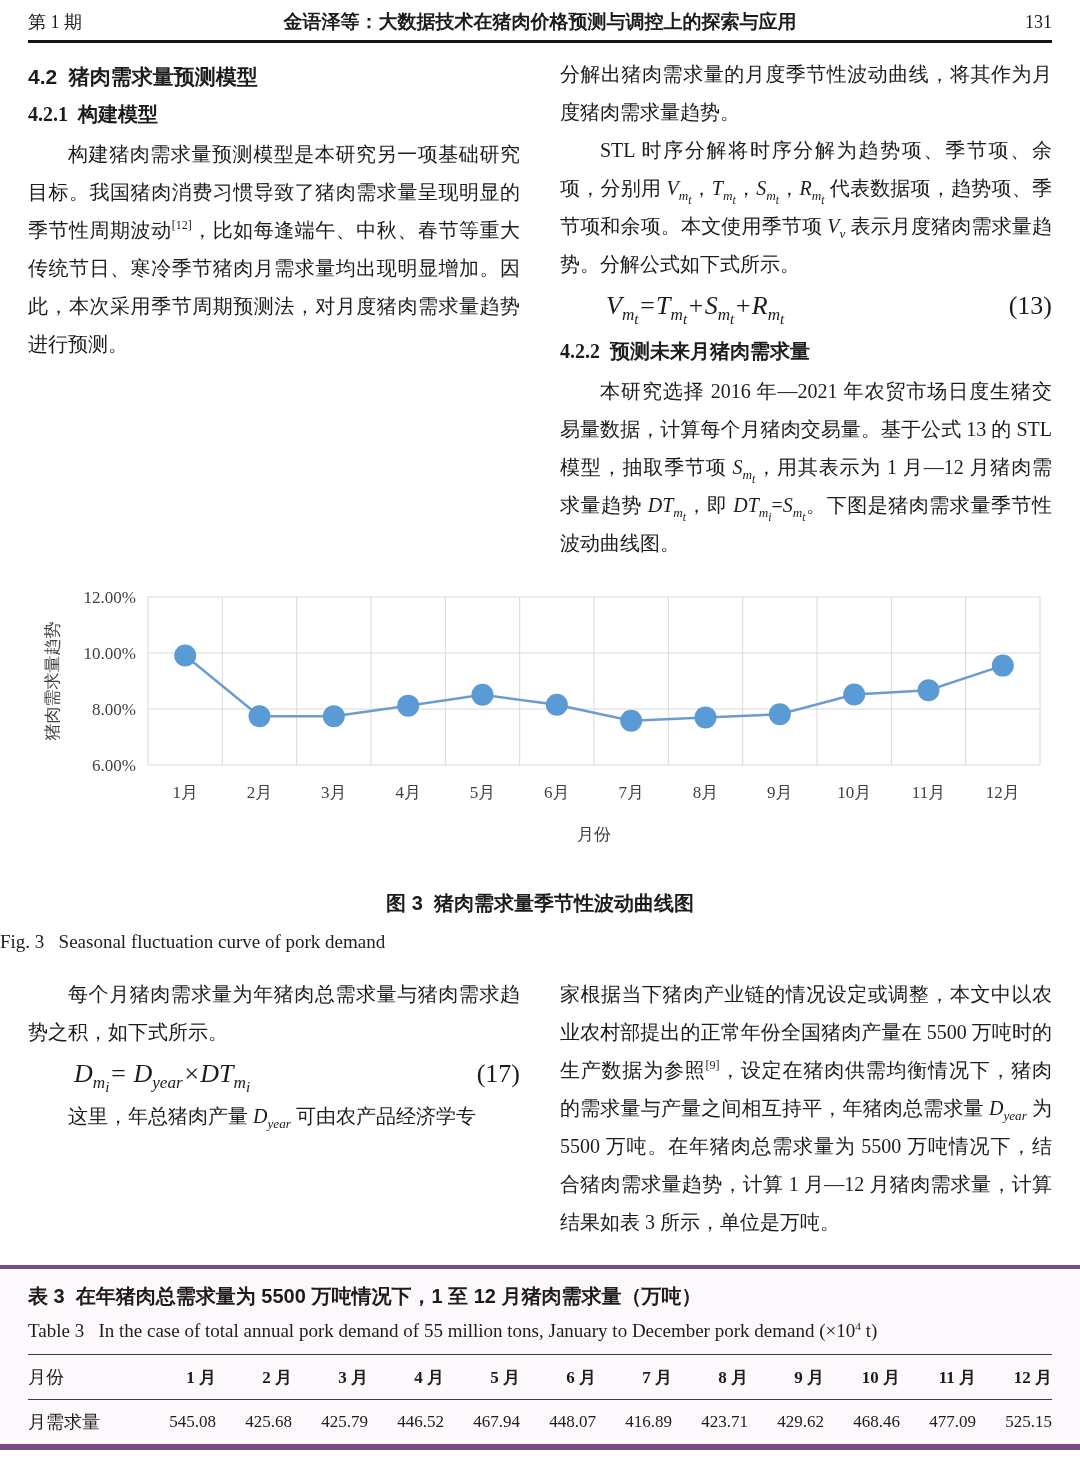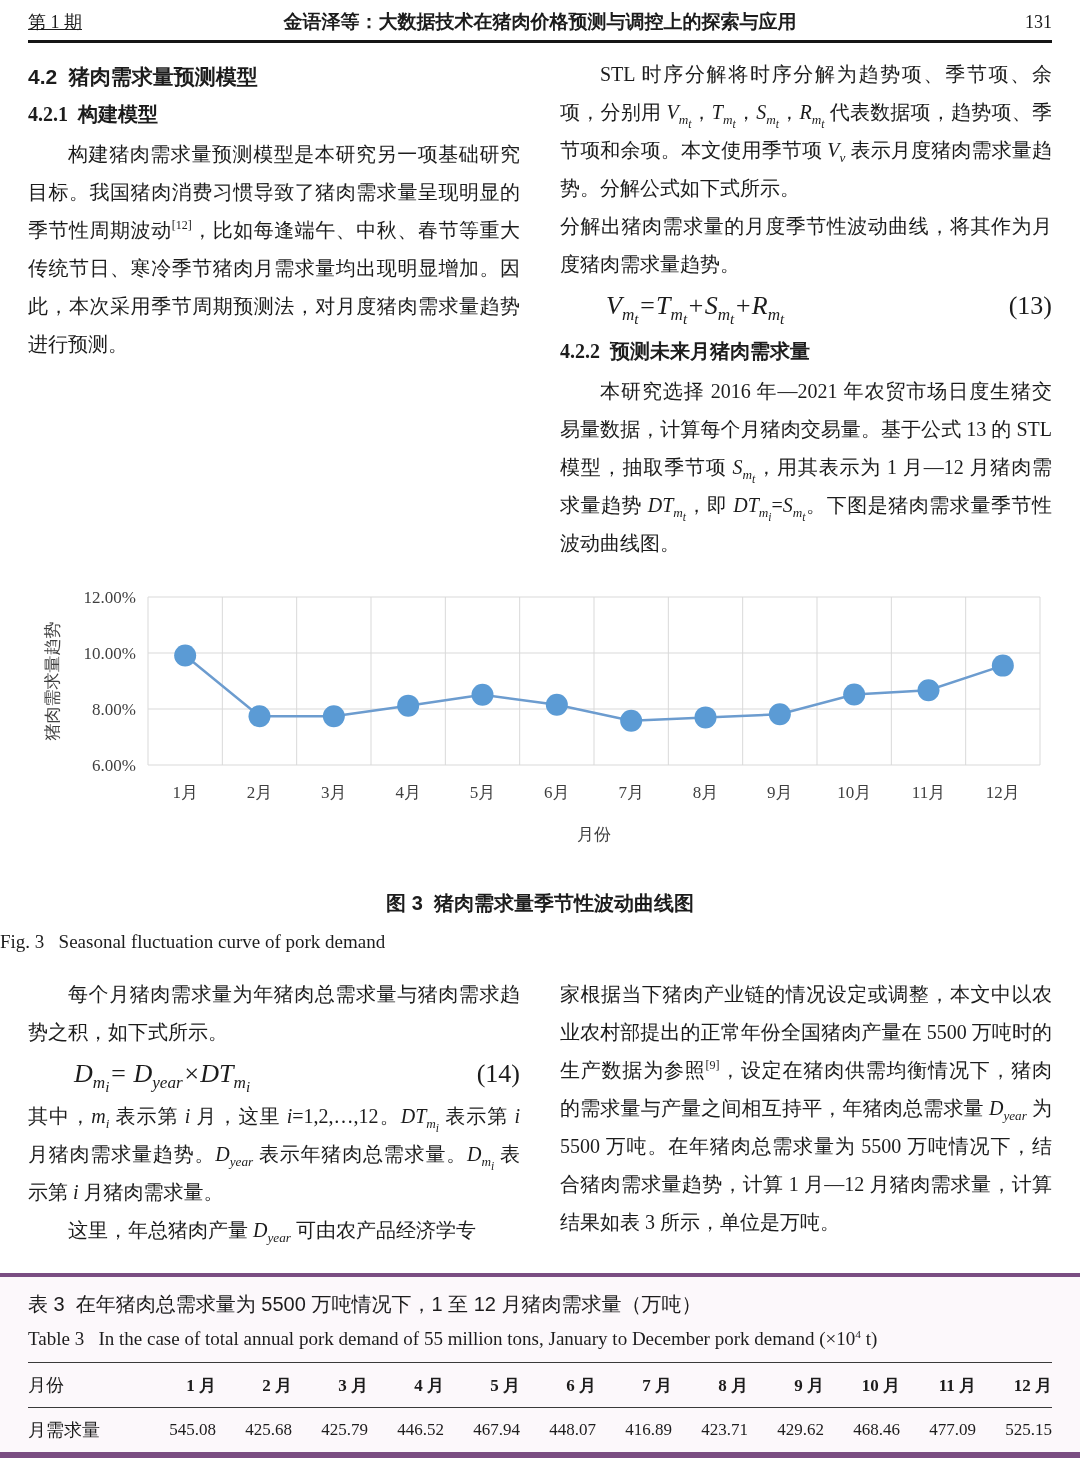--- a/index.html
+++ b/index.html
@@ -4,21 +4,21 @@
 <style>
   html,body{margin:0;padding:0;}
   body{
     width:1080px;height:1471px;background:#ffffff;color:#1c1c1c;
     font-family:"Liberation Serif","DejaVu Serif",serif;
     overflow:hidden;
   }
   .page{padding:0 28px;}
   
   .hdr{display:flex;align-items:baseline;padding-top:9px;}
-  .hdr-issue{width:170px;font-size:18px;text-decoration:underline;}
+  .hdr-issue{width:170px;font-size:18px;}
   .hdr-title{flex:1;text-align:center;font-weight:bold;font-size:19px;
     font-family:"Liberation Sans","DejaVu Sans",sans-serif;}
   .hdr-page{width:170px;text-align:right;font-size:18px;}
   .hdr-rule{border-bottom:3px solid #151515;margin-top:5px;}
   
   .cols{display:grid;grid-template-columns:1fr 1fr;column-gap:40px;margin-top:12px;}
   h2.sec{font-family:"Liberation Sans","DejaVu Sans",sans-serif;
     font-size:21px;font-weight:bold;margin:8px 0 6px;white-space:pre-wrap;}
   h3.subsec{font-size:20px;font-weight:bold;margin:5px 0 4px;white-space:pre-wrap;line-height:34px;}
   p.body{font-size:20px;line-height:38px;text-align:justify;margin:0;}
@@ -35,21 +35,21 @@
   .figure-block{margin:6px -28px 0;}
   svg text{font-family:"Liberation Serif","DejaVu Serif",serif;}
   .figcap-zh{text-align:center;font-weight:bold;font-size:20px;margin:26px 17px 0;
     font-family:"Liberation Sans","DejaVu Sans",sans-serif;white-space:pre-wrap;}
   .figcap-en{text-align:left;font-size:19px;margin:14px 0 0;white-space:pre-wrap;}
   .cols2{margin-top:22px;}
   
   .tablewrap{margin:24px -28px 0;background:#fcf8fb;
     border-top:4px solid #7a4d82;border-bottom:6px solid #7a4d82;
     padding:6px 28px 0;}
-  .tcap-zh{font-weight:normal;font-size:20px;margin:8px 0 0;
+  .tcap-zh{font-weight:bold;font-size:20px;margin:8px 0 0;
     font-family:"Liberation Sans","DejaVu Sans",sans-serif;white-space:pre-wrap;}
   .tcap-en{font-size:19px;margin:10px 0 12px;white-space:pre-wrap;}
   table.demand{width:100%;border-collapse:collapse;font-size:17px;}
   table.demand thead tr{border-top:1px solid #3a3a3a;border-bottom:1px solid #3a3a3a;}
   table.demand th,table.demand td{text-align:right;padding:10px 0;font-weight:normal;}
   table.demand th{font-weight:bold;}
   table.demand .rowlabel{text-align:left;width:112px;font-weight:normal;font-size:18px;}
 </style>
 </head>
 <body>
@@ -63,22 +63,22 @@
   </div>
   <div class="hdr-rule"></div>
 
   <div class="cols">
     <div>
       <h2 class="sec">4.2  猪肉需求量预测模型</h2>
       <h3 class="subsec">4.2.1  构建模型</h3>
       <p class="body indent">构建猪肉需求量预测模型是本研究另一项基础研究目标。我国猪肉消费习惯导致了猪肉需求量呈现明显的季节性周期波动<sup>[12]</sup>，比如每逢端午、中秋、春节等重大传统节日、寒冷季节猪肉月需求量均出现明显增加。因此，本次采用季节周期预测法，对月度猪肉需求量趋势进行预测。</p>
     </div>
     <div>
+      <p class="body">分解出猪肉需求量的月度季节性波动曲线，将其作为月度猪肉需求量趋势。</p>
       <p class="body indent">STL 时序分解将时序分解为趋势项、季节项、余项，分别用 <i>V</i><sub><i>m</i><sub><i>t</i></sub></sub>，<i>T</i><sub><i>m</i><sub><i>t</i></sub></sub>，<i>S</i><sub><i>m</i><sub><i>t</i></sub></sub>，<i>R</i><sub><i>m</i><sub><i>t</i></sub></sub> 代表数据项，趋势项、季节项和余项。本文使用季节项 <i>V</i><sub><i>v</i></sub> 表示月度猪肉需求量趋势。分解公式如下式所示。</p>
-      <p class="body">分解出猪肉需求量的月度季节性波动曲线，将其作为月度猪肉需求量趋势。</p>
       <div class="eq">
         <span class="eq-math"><i>V</i><sub><i>m</i><sub><i>t</i></sub></sub>=<i>T</i><sub><i>m</i><sub><i>t</i></sub></sub>+<i>S</i><sub><i>m</i><sub><i>t</i></sub></sub>+<i>R</i><sub><i>m</i><sub><i>t</i></sub></sub></span>
         <span class="eq-num">(13)</span>
       </div>
       <h3 class="subsec">4.2.2  预测未来月猪肉需求量</h3>
       <p class="body indent">本研究选择 2016 年—2021 年农贸市场日度生猪交易量数据，计算每个月猪肉交易量。基于公式 13 的 STL 模型，抽取季节项 <i>S</i><sub><i>m</i><sub><i>t</i></sub></sub>，用其表示为 1 月—12 月猪肉需求量趋势 <i>DT</i><sub><i>m</i><sub><i>t</i></sub></sub>，即 <i>DT</i><sub><i>m</i><sub><i>i</i></sub></sub>=<i>S</i><sub><i>m</i><sub><i>t</i></sub></sub>。下图是猪肉需求量季节性波动曲线图。</p>
     </div>
   </div>
 
   <div class="figure-block">
@@ -134,23 +134,22 @@
       </svg>
     <div class="figcap-zh">图 3  猪肉需求量季节性波动曲线图</div>
     <div class="figcap-en">Fig. 3   Seasonal fluctuation curve of pork demand</div>
   </div>
 
   <div class="cols cols2">
     <div>
       <p class="body indent">每个月猪肉需求量为年猪肉总需求量与猪肉需求趋势之积，如下式所示。</p>
       <div class="eq">
         <span class="eq-math"><i>D</i><sub><i>m</i><sub><i>i</i></sub></sub>= <i>D</i><sub><i>year</i></sub>×<i>DT</i><sub><i>m</i><sub><i>i</i></sub></sub></span>
-        <span class="eq-num">(14)</span>
+        <span class="eq-num">(17)</span>
       </div>
-      <p class="body">其中，<i>m</i><sub><i>i</i></sub> 表示第 <i>i</i> 月，这里 <i>i</i>=1,2,…,12。<i>DT</i><sub><i>m</i><sub><i>i</i></sub></sub> 表示第 <i>i</i> 月猪肉需求量趋势。<i>D</i><sub><i>year</i></sub> 表示年猪肉总需求量。<i>D</i><sub><i>m</i><sub><i>i</i></sub></sub> 表示第 <i>i</i> 月猪肉需求量。</p>
       <p class="body indent">这里，年总猪肉产量 <i>D</i><sub><i>year</i></sub> 可由农产品经济学专</p>
     </div>
     <div>
       <p class="body">家根据当下猪肉产业链的情况设定或调整，本文中以农业农村部提出的正常年份全国猪肉产量在 5500 万吨时的生产数据为参照<sup>[9]</sup>，设定在猪肉供需均衡情况下，猪肉的需求量与产量之间相互持平，年猪肉总需求量 <i>D</i><sub><i>year</i></sub> 为 5500 万吨。在年猪肉总需求量为 5500 万吨情况下，结合猪肉需求量趋势，计算 1 月—12 月猪肉需求量，计算结果如表 3 所示，单位是万吨。</p>
     </div>
   </div>
 
   <div class="tablewrap">
     <div class="tcap-zh">表 3  在年猪肉总需求量为 5500 万吨情况下，1 至 12 月猪肉需求量（万吨）</div>
     <div class="tcap-en">Table 3   In the case of total annual pork demand of 55 million tons, January to December pork demand (×10<sup>4</sup> t)</div>

